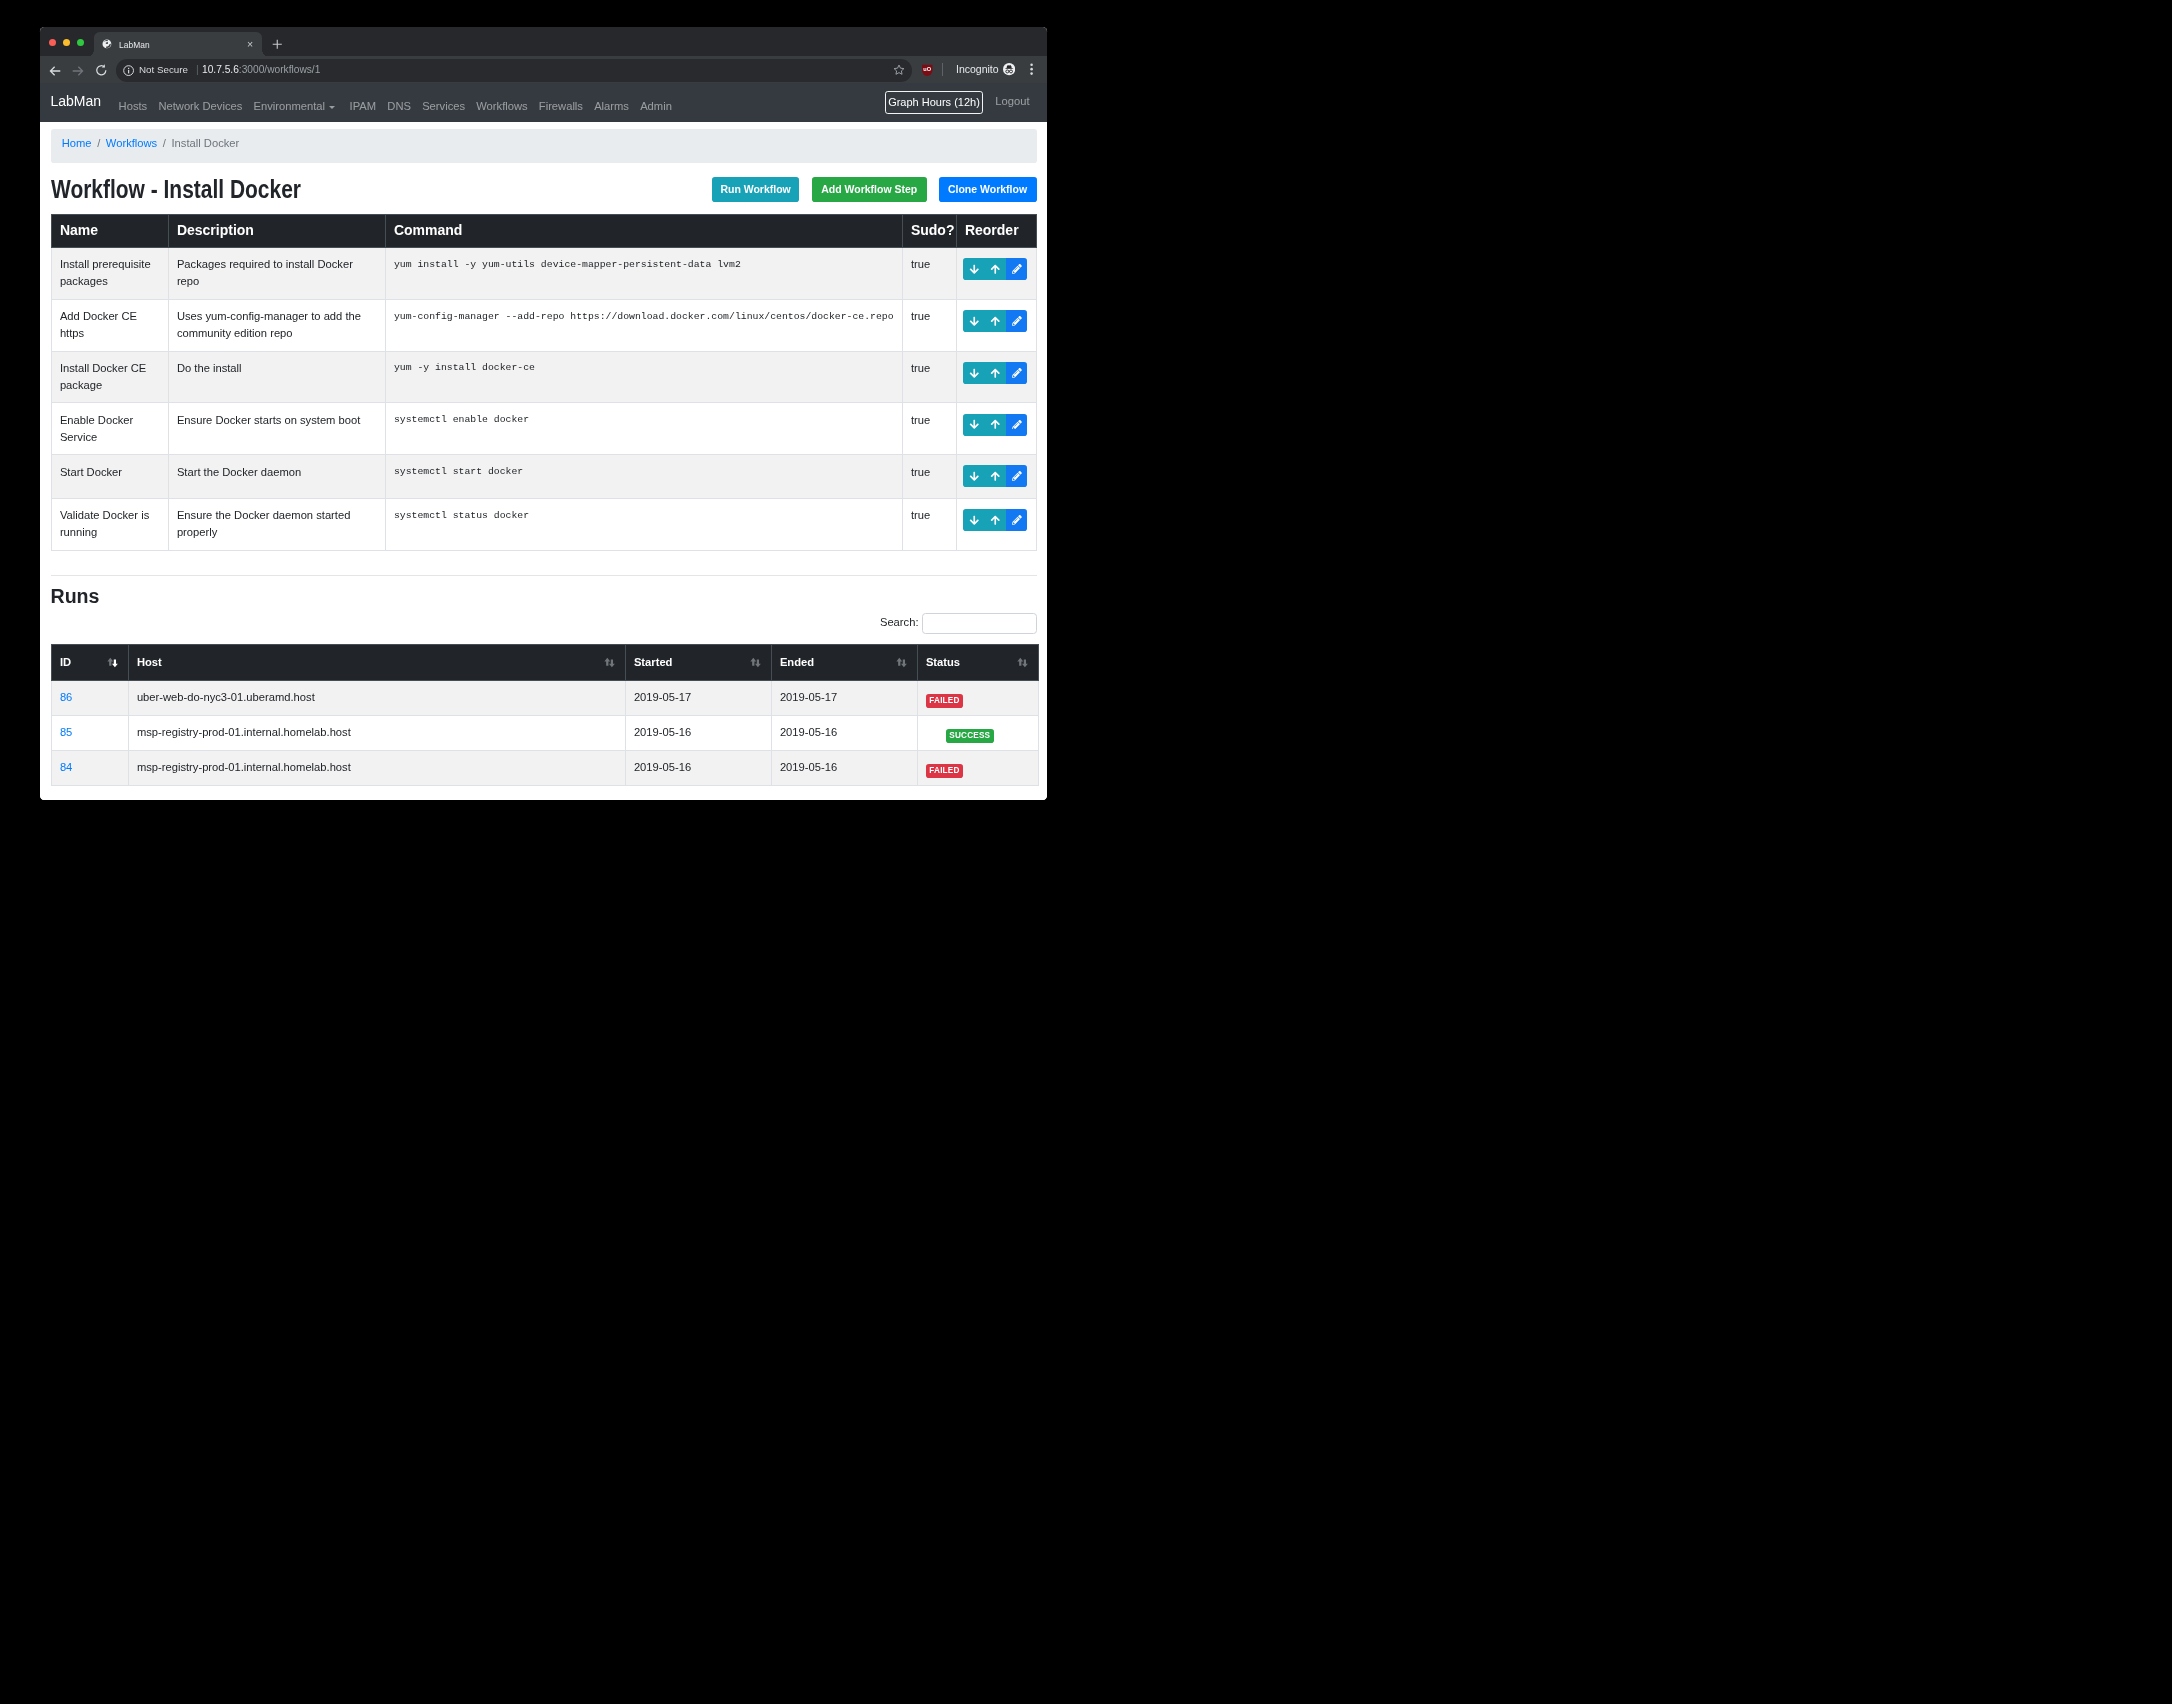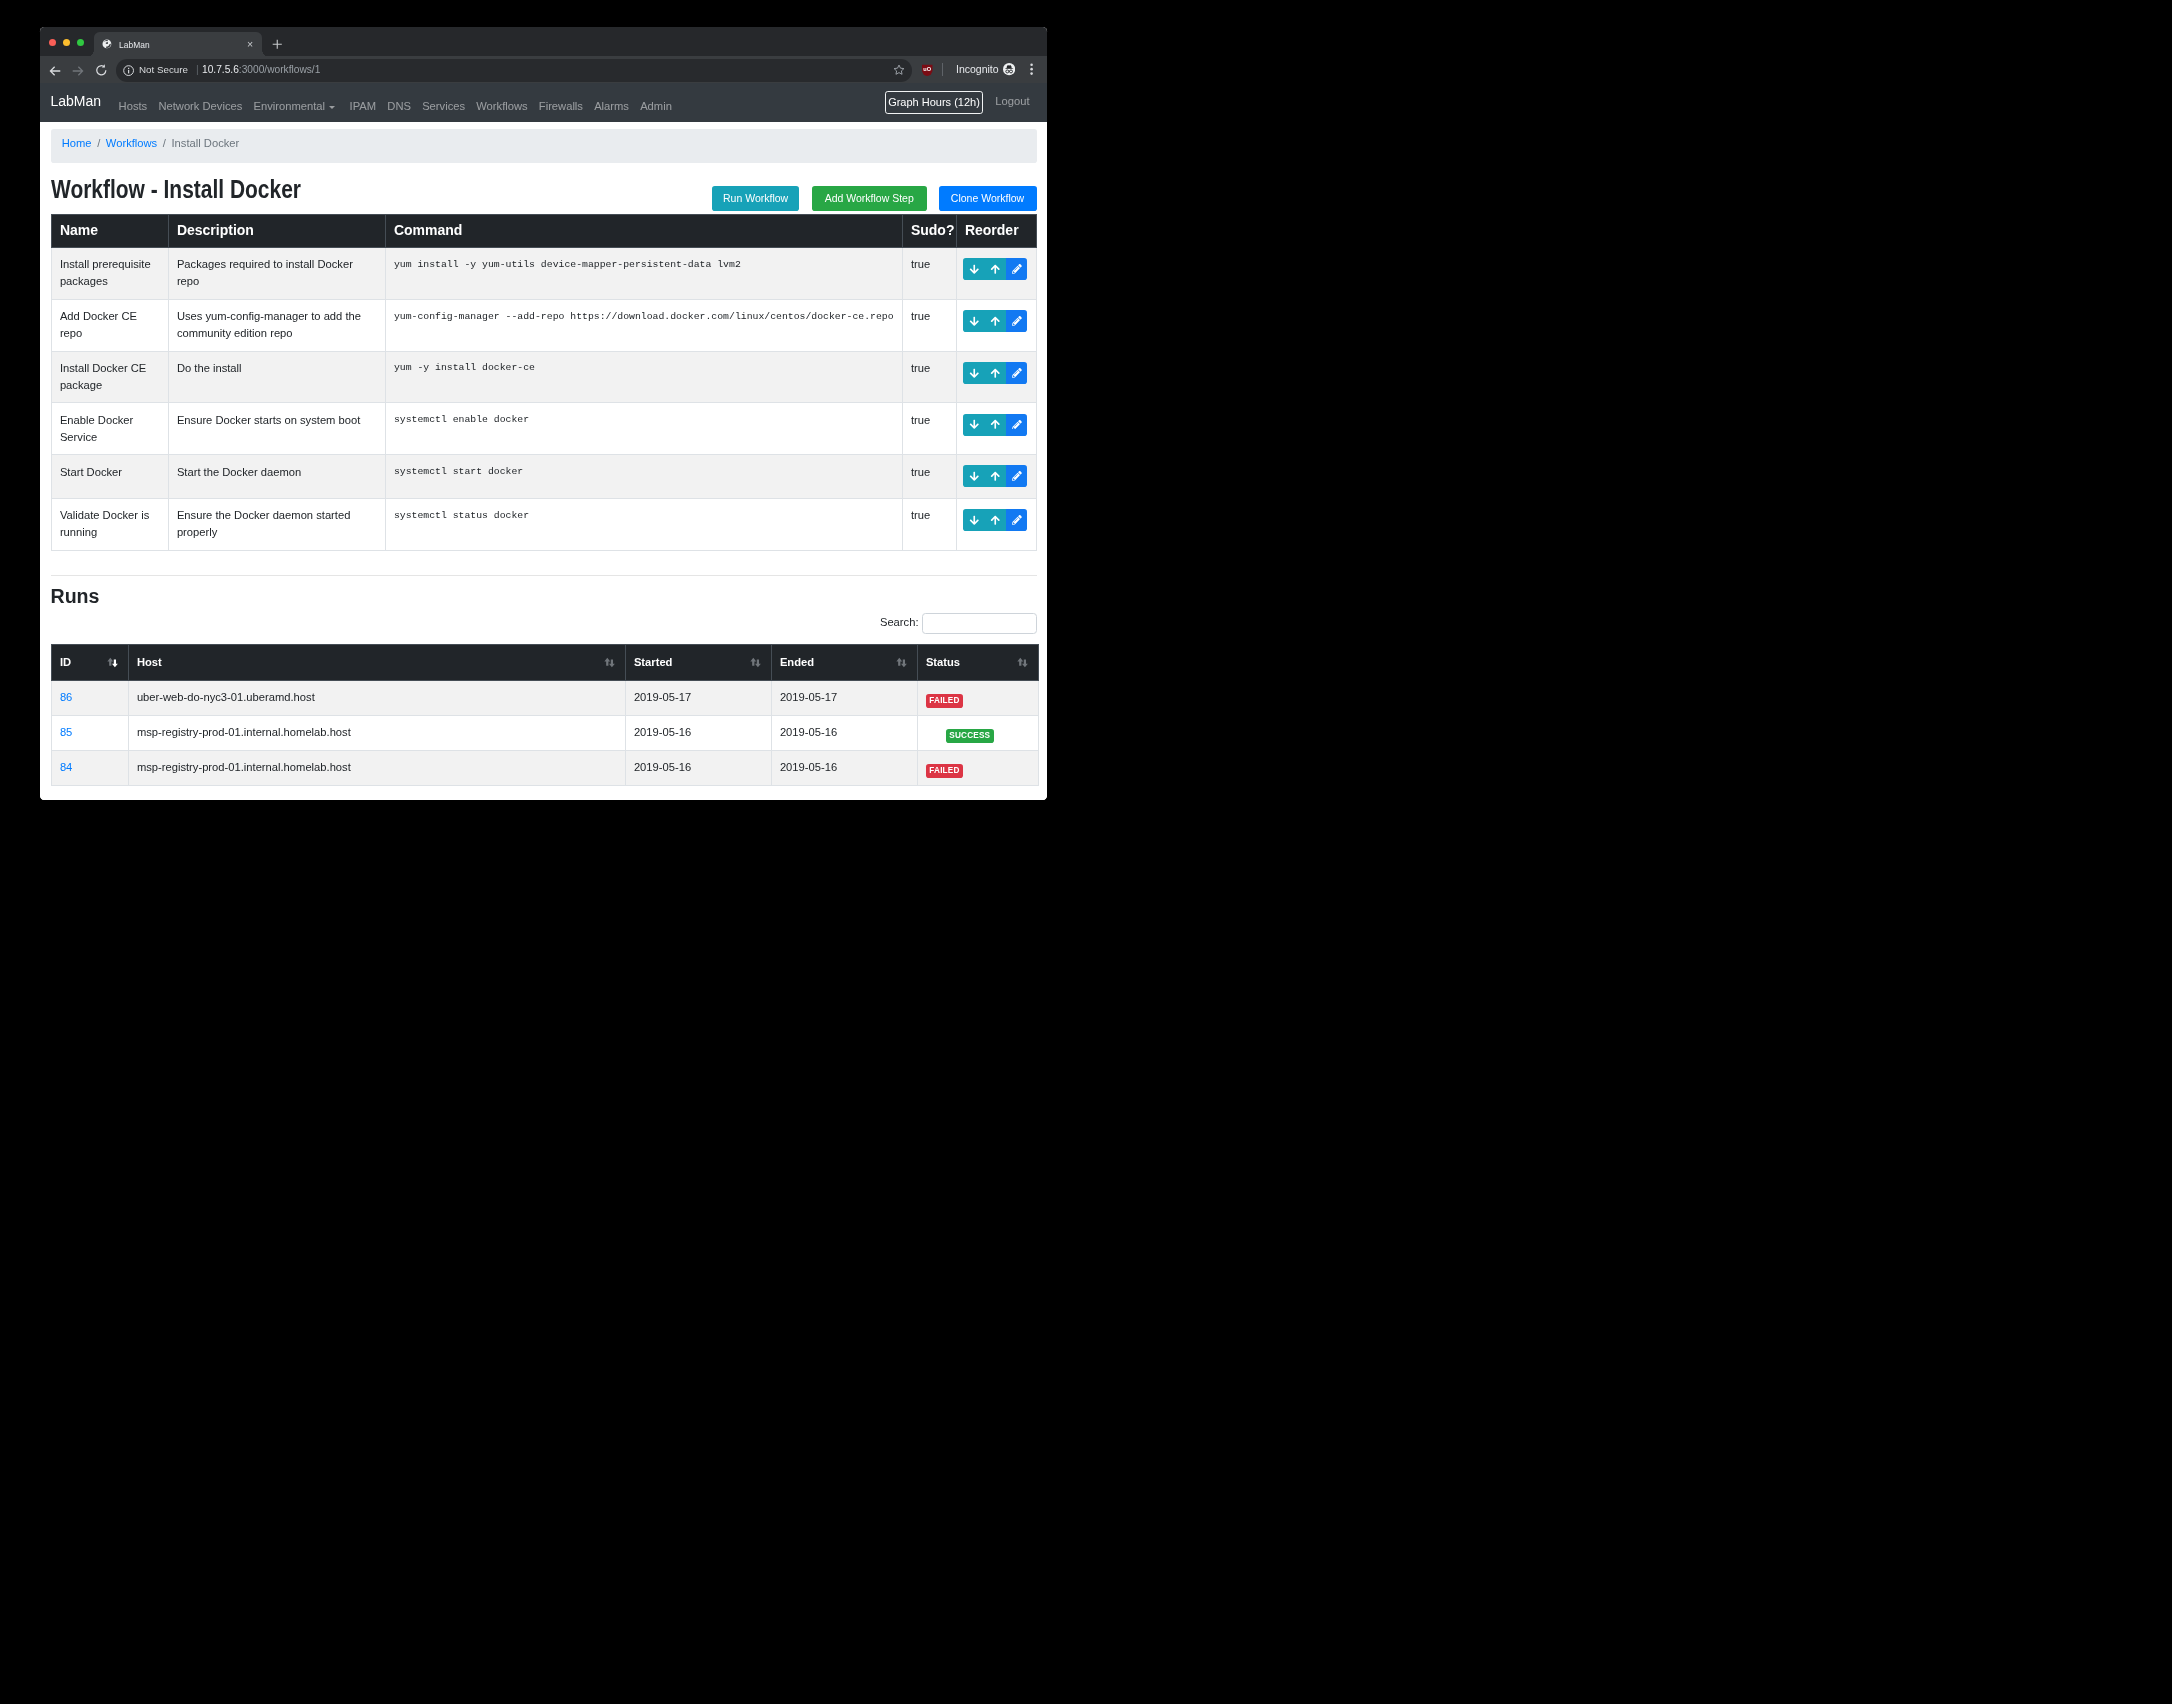--- a/index.html
+++ b/index.html
@@ -31,21 +31,21 @@
 .caret { display:inline-block; width:0; height:0; margin-left:4.2px; vertical-align:1.4px; border-left:3.5px solid transparent; border-right:3.5px solid transparent; border-top:3.5px solid rgba(255,255,255,.5); }
 .ghbtn { position:absolute; right:64px; top:8.4px; width:98px; height:23px; text-align:center; border:1.1px solid #f1f3f4; border-radius:2.8px; color:#fff; font-size:11px; line-height:21px; }
 .ghbtn .caret { border-top-color:#fff; }
 .logout { position:absolute; right:17.5px; top:12px; font-size:11.2px; color:rgba(255,255,255,.5); }
 
 .content { position:relative; padding:6.5px 10.5px 0 10.5px; }
 .bc { height:34px; background:#e9ecef; border-radius:2.8px; padding:8.4px 11.2px; font-size:11.2px; color:#6c757d; }
 .bc a { color:#007bff; text-decoration:none; }
 .bc .sep { padding:0 5.6px; }
 h1 { margin-top:11.2px; font-size:26px; font-weight:bold; color:#212529; line-height:1.2; transform:scaleX(.806); transform-origin:0 50%; }
-.btns { position:absolute; right:10.5px; top:64px; }
+.btns { position:absolute; right:10.5px; top:55px;font-weight:bold; }
 .btn { display:inline-block; height:25px; border-radius:2.8px; color:#fff; font-size:10.5px; line-height:25px; text-align:center; }
 .btn-run { width:87px; background:#17a2b8; }
 .btn-add { width:115px; background:#28a745; margin-left:12.6px; }
 .btn-clone { width:98px; background:#007bff; margin-left:11.8px; }
 p.lead16 { margin-top:10.2px; font-size:11.2px; color:#212529; line-height:17px; }
 
 table { border-collapse:collapse; width:986px; table-layout:fixed; }
 .steps { margin-top:8.8px; }
 th, td { border:0.7px solid #dee2e6; text-align:left; vertical-align:top; }
 thead th { background:#212529; color:#fff; border-color:#454d55; font-weight:bold; }
@@ -197,21 +197,21 @@
                     </span>
                     <span class="b blue">
                       <svg width="9.8" height="9.8" viewBox="0 0 512 512">
                         <path fill="#fff" d="M497.9 142.1l-46.1 46.1c-4.7 4.7-12.3 4.7-17 0l-111-111c-4.7-4.7-4.7-12.3 0-17l46.1-46.1c18.7-18.7 49.1-18.7 67.9 0l60.1 60.1c18.8 18.7 18.8 49.1 0 67.9zM284.2 99.8L21.6 362.4.4 483.9c-2.9 16.4 11.4 30.6 27.8 27.8l121.5-21.3 262.6-262.6c4.7-4.7 4.7-12.3 0-17l-111-111c-4.8-4.7-12.4-4.7-17.1 0zM124.1 339.9c-5.5-5.5-5.5-14.3 0-19.8l154-154c5.5-5.5 14.3-5.5 19.8 0s5.5 14.3 0 19.8l-154 154c-5.5 5.5-14.3 5.5-19.8 0zM88 424h48v36.3l-64.5 11.3-31.1-31.1L51.7 376H88v48z"></path>
                       </svg>
                     </span>
                   </div></div>
               </td>
             </tr>
           <tr>
-              <td>Add Docker CE repo</td>
+              <td>Add Docker CE https</td>
               <td>Uses yum-config-manager to add the community edition repo</td>
               <td class="cmd">yum-config-manager --add-repo https://download.docker.com/linux/centos/docker-ce.repo</td>
               <td>true</td>
               <td>
                 <div class="bhold"><div class="bgrp">
                     <span class="b teal">
                       <svg width="10.5" height="10.5" viewBox="0 0 448 512">
                         <path fill="#fff" d="M413.1 222.5l22.2 22.2c9.4 9.4 9.4 24.6 0 33.9L241 473c-9.4 9.4-24.6 9.4-33.9 0L12.7 278.6c-9.4-9.4-9.4-24.6 0-33.9l22.2-22.2c9.5-9.5 25-9.3 34.3.4L184 343.4V56c0-13.3 10.7-24 24-24h32c13.3 0 24 10.7 24 24v287.4l114.8-120.5c9.3-9.8 24.8-10 34.3-.4z"></path>
                       </svg>
                     </span>

